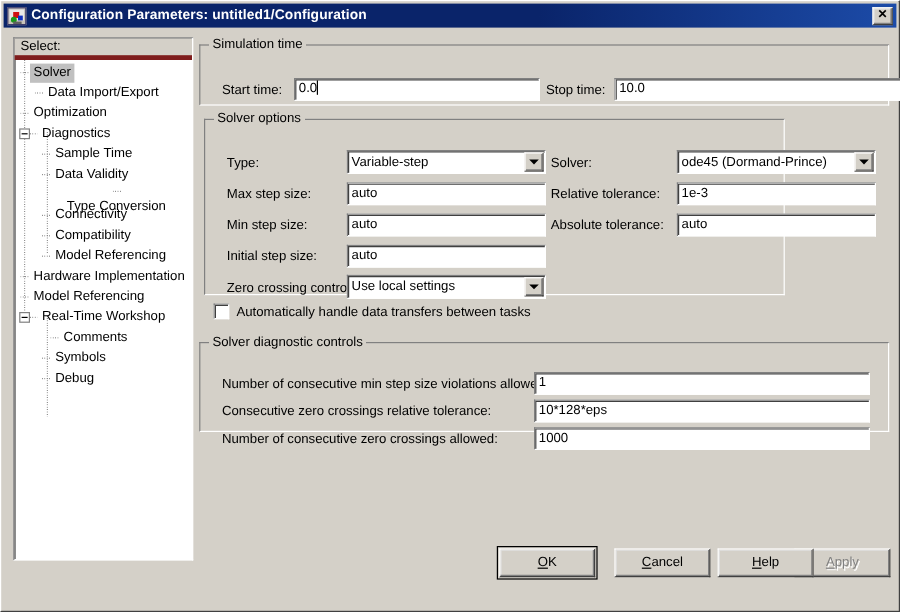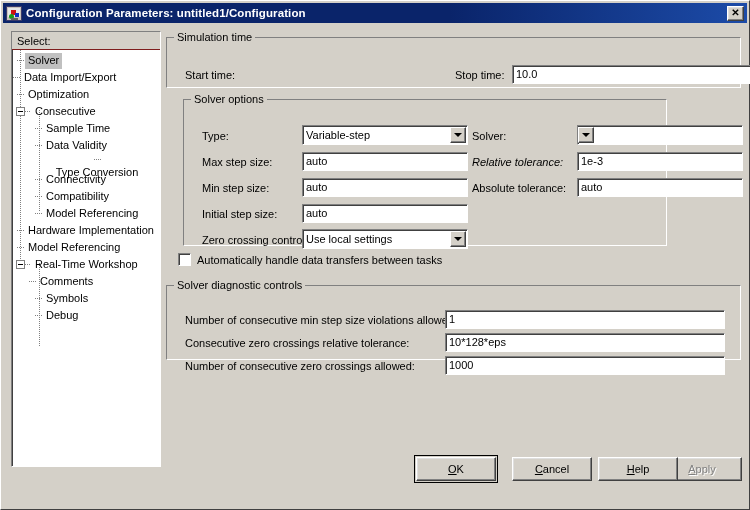--- a/index.html
+++ b/index.html
@@ -77,21 +77,21 @@
     border: 1px solid #808080;
     border-right-color: #fff;
     border-bottom-color: #fff;
     box-shadow: inset 1px 1px 0 #404040;
     box-sizing: border-box;
     overflow: hidden;
   }
   .tree-header {
     height: 18px;
     background: #d4d0c8;
-    border-bottom: 1px solid #7f1d1d;
+    border-bottom: 4px solid #7f1d1d;
     display: flex; align-items: center;
     padding-left: 5px;
     box-sizing: border-box;
     font-size: 11px;
   }
   .tree-body { position: relative; padding-top: 2px; text-align: right; }
 
   .tnode {
     position: relative;
     height: 17px;
@@ -293,32 +293,32 @@
   <div class="tree-panel">
     <div class="tree-header">Select:</div>
     <div class="tree-body" id="tree-body">
         <div class="vrail" style="left: 8px; top: 0px; height: 214px;"></div>
         <div class="vrail" style="left: 27px; top: 60px; height: 101px;"></div>
         <div class="vrail" style="left: 27px; top: 213px; height: 84px;"></div>
         <div class="tnode sel" style="padding-left: 4px;">
           <span class="stub"></span>
           <span class="lbl">Solver</span>
         </div>
-        <div class="tnode" style="padding-left: 0;">
+        <div class="tnode" style="padding-left: 16px;">
           <span class="stub"></span>
           <span class="lbl">Data Import/Export</span>
         </div>
         <div class="tnode" style="padding-left: 4px;">
           <span class="stub"></span>
           <span class="lbl">Optimization</span>
         </div>
         <div class="tnode" style="padding-left: 4px;">
           <span class="expander"></span>
           <span class="exp-dash"></span>
-          <span class="lbl">Consecutive</span>
+          <span class="lbl">Diagnostics</span>
         </div>
         <div class="tnode" style="padding-left: 22px;">
           <span class="stub"></span>
           <span class="lbl">Sample Time</span>
         </div>
         <div class="tnode" style="padding-left: 22px;">
           <span class="stub"></span>
           <span class="lbl">Data Validity</span>
         </div>
         <div class="tnode" style="padding-left: 22px; flex-direction: column;">
@@ -343,66 +343,68 @@
         </div>
         <div class="tnode" style="padding-left: 4px;">
           <span class="stub"></span>
           <span class="lbl">Model Referencing</span>
         </div>
         <div class="tnode" style="padding-left: 4px;">
           <span class="expander"></span>
           <span class="exp-dash"></span>
           <span class="lbl">Real-Time Workshop</span>
         </div>
-        <div class="tnode" style="padding-left: 16px;">
+        <div class="tnode" style="padding-left: 29px;">
           <span class="stub"></span>
           <span class="lbl">Comments</span>
         </div>
         <div class="tnode" style="padding-left: 22px;">
           <span class="stub"></span>
           <span class="lbl">Symbols</span>
         </div>
         <div class="tnode" style="padding-left: 22px;">
           <span class="stub"></span>
           <span class="lbl">Debug</span>
         </div>
       </div>
   </div>
 
   <div class="content">
 
     <fieldset class="grp" style="left:0; top:0; width:575px; height:57px;">
       <legend>Simulation time</legend>
       <div class="lab" style="left:18px; top:26px;">Start time:</div>
+      <div class="fld caret" style="left:78px; top:22px; width:205px;">0.0</div>
       <div class="lab" style="left:288px; top:26px;">Stop time:</div>
       <div class="fld" style="left:345px; top:22px; width:247px;">10.0</div>
     </fieldset>
 
-    <fieldset class="grp" style="left:17px; top:62px; width:484px; height:153px;">
+    <fieldset class="grp" style="left:4px; top:62px; width:484px; height:153px;">
       <legend>Solver options</legend>
 
       <div class="lab" style="left:18px; top:25px;">Type:</div>
       <div class="combo" style="left:118px; top:20px; width:166px;">
         <div class="ctext">Variable-step</div>
         <div class="carrow">
             <i></i>
           </div>
       </div>
 
       <div class="lab" style="left:288px; top:25px;">Solver:</div>
       <div class="combo" style="left:393px; top:20px; width:166px;">
+        <div class="ctext">ode45 (Dormand-Prince)</div>
         <div class="carrow">
             <i></i>
           </div>
       </div>
 
       <div class="lab" style="left:18px; top:51px;">Max step size:</div>
       <div class="fld" style="left:118px; top:47px; width:166px;">auto</div>
 
-      <div class="lab" style="left:288px; top:51px;font-style:italic;">Relative tolerance:</div>
+      <div class="lab" style="left:288px; top:51px;">Relative tolerance:</div>
       <div class="fld" style="left:393px; top:47px; width:166px;">1e-3</div>
 
       <div class="lab" style="left:18px; top:77px;">Min step size:</div>
       <div class="fld" style="left:118px; top:73px; width:166px;">auto</div>
 
       <div class="lab" style="left:288px; top:77px;">Absolute tolerance:</div>
       <div class="fld" style="left:393px; top:73px; width:166px;">auto</div>
 
       <div class="lab" style="left:18px; top:103px;">Initial step size:</div>
       <div class="fld" style="left:118px; top:99px; width:166px;">auto</div>

